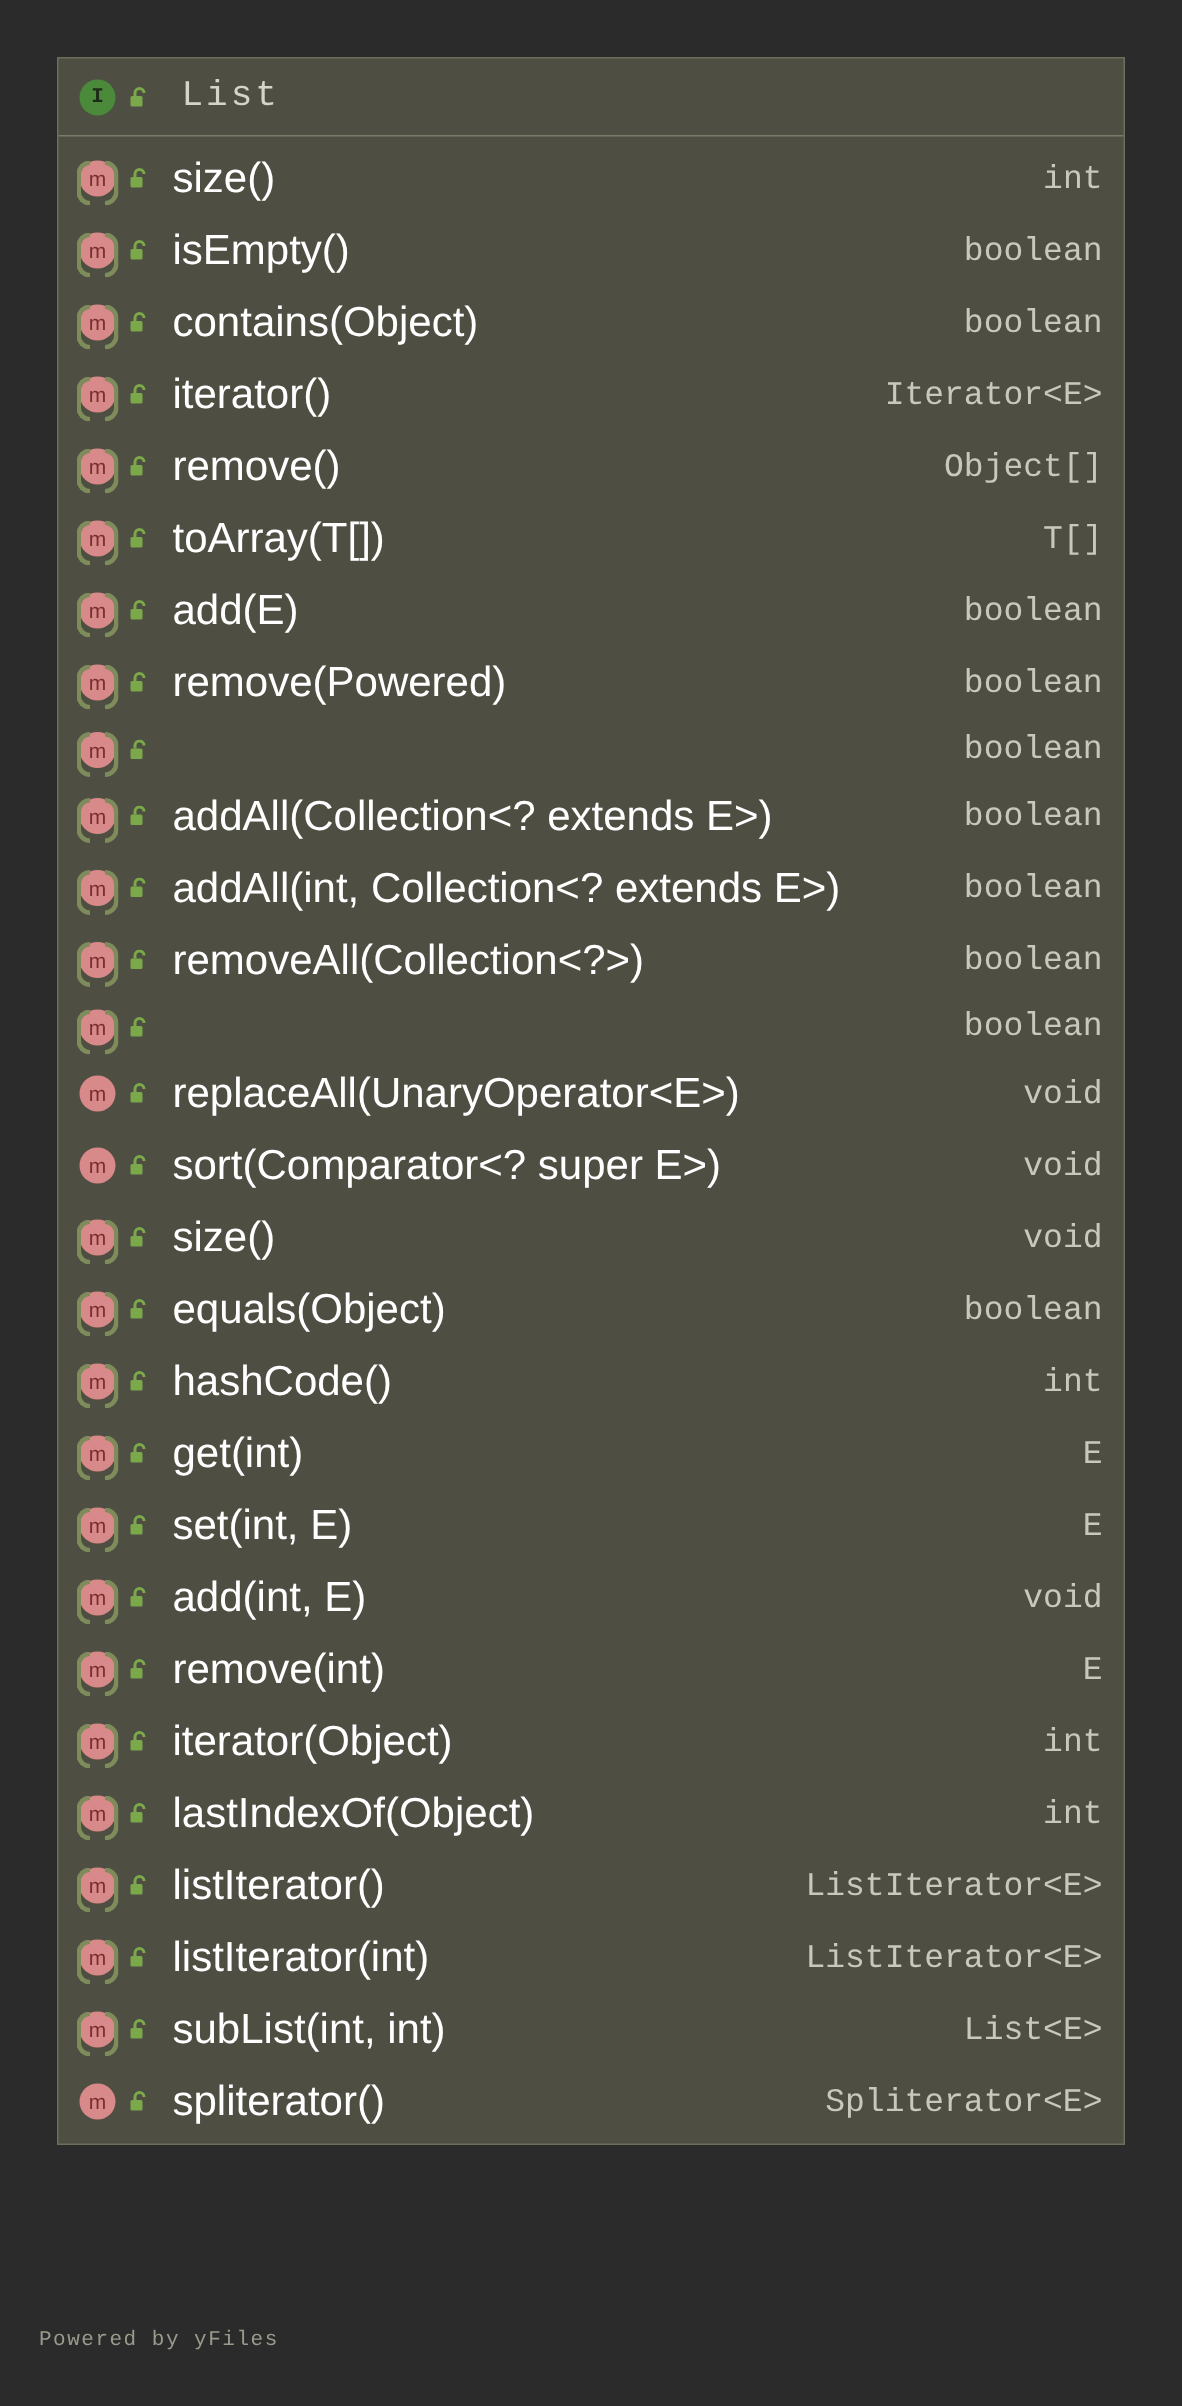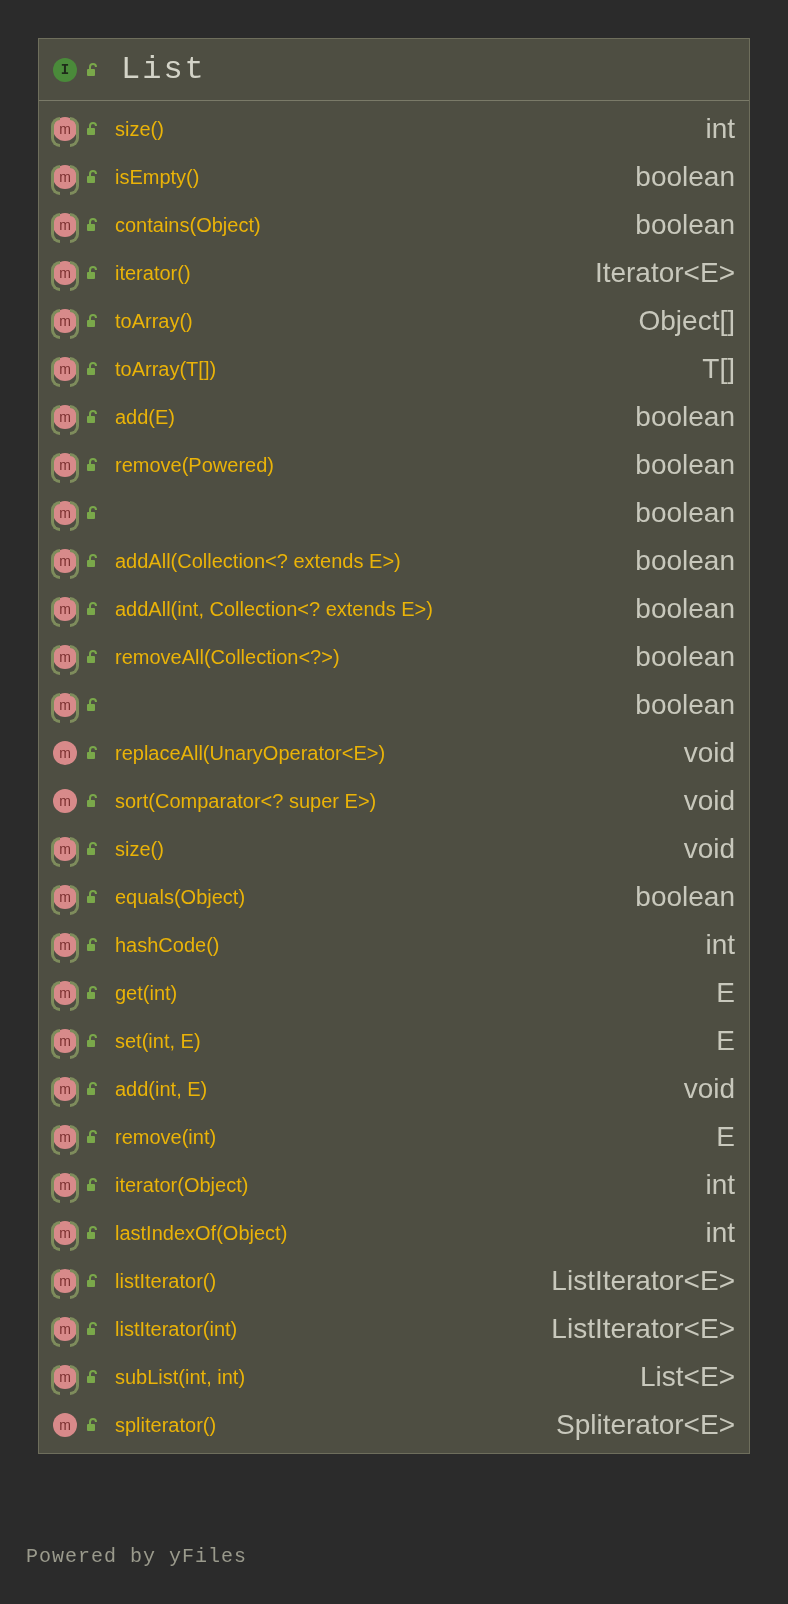--- a/index.html
+++ b/index.html
@@ -40,21 +40,21 @@
   .lock-icon {
     width: 14px;
     height: 14px;
     display: flex;
     align-items: center;
     justify-content: center;
   }
   .lock-icon svg { width: 14px; height: 14px; }
   .header-title {
     font-family: "Courier New", Courier, monospace;
-    font-size: 32px;
+    font-size: 24px;
     color: #d4d4c8;
     letter-spacing: 2px;
     margin-left: 14px;
   }
   .rows { padding: 4px 0; }
   .row {
     display: flex;
     align-items: center;
     padding: 8px 14px;
     gap: 8px;
@@ -110,40 +110,40 @@
     align-items: center;
     justify-content: center;
   }
   .m-letter {
     font-family: Arial, sans-serif;
     font-size: 14px;
     font-weight: normal;
     color: #7a2f2f;
   }
   .method-name {
-    color: #eab308;
-    font-size: 20px;
+    color: #ffffff;
+    font-size: 28px;
     font-family: -apple-system, BlinkMacSystemFont, "Segoe UI", Arial, sans-serif;
     margin-left: 8px;
     white-space: nowrap;
   }
   .spacer { flex: 1; }
   .return-type {
     color: #c8c8bc;
-    font-size: 28px;
-    font-family: Liberation Sans, sans-serif;
+    font-size: 22px;
+    font-family: Liberation Mono, monospace;
     white-space: nowrap;
     margin-left: 6px;
   }
   .footer {
     position: absolute;
     left: 26px;
     bottom: 36px;
     font-family: "Courier New", monospace;
-    font-size: 20px;
+    font-size: 14px;
     color: #9a9a8c;
     letter-spacing: 1px;
   }
 </style>
 </head>
 <body>
 
 <div class="panel">
   <div class="header">
     <div class="interface-icon">
@@ -227,21 +227,21 @@
           <div class="method-abstract">
             <span class="m-letter">m</span>
           </div>
         </div>
         <div class="lock-icon">
           <svg viewBox="0 0 14 14">
             <path d="M4 6 V4 a3 3 0 0 1 6 0" fill="none" stroke="#7aa84a" stroke-width="2" transform="translate(1,0)"></path>
             <rect x="2" y="6" width="8" height="7" rx="1" fill="#7aa84a"></rect>
           </svg>
         </div>
-        <div class="method-name">toArray()</div>
+        <div class="method-name">remove()</div>
         <div class="spacer"></div>
         <div class="return-type">Object[]</div>
       </div>
       <div class="row">
         <div class="method-icon">
           <div class="method-abstract">
             <span class="m-letter">m</span>
           </div>
         </div>
         <div class="lock-icon">

